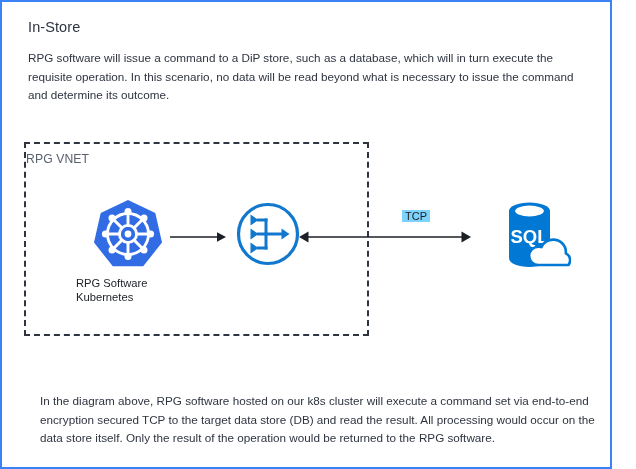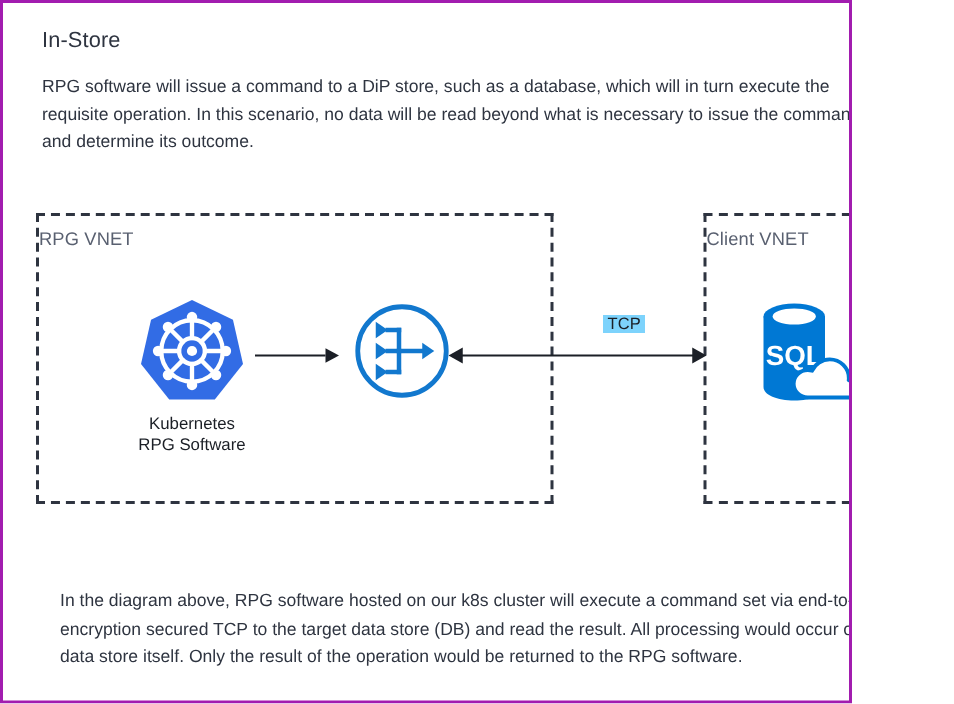--- a/index.html
+++ b/index.html
@@ -6,25 +6,25 @@
     margin: 0;
     padding: 0;
     background: #ffffff;
   }
   body {
     font-family: "Liberation Sans", sans-serif;
     -webkit-font-smoothing: antialiased;
   }
   #page {
     position: relative;
-    width: 568px;
+    width: 612px;
     height: 469px;
     box-sizing: border-box;
     background: #ffffff;
-    border: 2px solid #a21caf;
+    border: 2px solid #3b82f6;
     overflow: hidden;
     text-decoration: underline;
   }
 
   
   .section-title {
     position: absolute;
     left: 26px;
     top: 17px;
     font-size: 14.5px;
@@ -77,21 +77,21 @@
     width: 100%;
     text-align: left;
     font-size: 12.2px;
     color: #596070;
     letter-spacing: 0.1px;
   }
 
   
   .node {
     position: absolute;
-    text-align: center;
+    text-align: left;
   }
   .node-label {
     font-size: 11.2px;
     color: #1b1f26;
     line-height: 14px;
     margin-top: 6px;
     white-space: nowrap;
   }
   #node-k8s  { left: 74px;  top: 196px; width: 104px; }
   #node-nat  { left: 214px; top: 199px; width: 104px; }
@@ -124,23 +124,20 @@
 <div id="page">
 
   <div class="section-title">In-Store</div>
 
   <div class="para para-top">RPG software will issue a command to a DiP store, such as a database, which will in turn execute the requisite operation. In this scenario, no data will be read beyond what is necessary to issue the command and determine its outcome.</div>
 
   <div class="vnet" id="vnet-rpg">
     <div class="vnet-label">RPG VNET</div>
   </div>
 
-  <div class="vnet" id="vnet-client">
-    <div class="vnet-label">Client VNET</div>
-  </div>
 
   <div class="node" id="node-k8s">
     <svg class="icon-wrap" width="72" height="72" viewBox="0 0 72 72">
       <polygon points="36,2 63.3,15.1 70,44.6 51.2,68.3 20.8,68.3 2,44.6 8.7,15.1" fill="#326CE5"></polygon>
       <g fill="none" stroke="#ffffff" stroke-width="2.9" stroke-linecap="round">
         <circle cx="36" cy="36" r="20.5"></circle>
         <circle cx="36" cy="36" r="8.6"></circle>
         <line x1="36" y1="15.5" x2="36" y2="27.4"></line>
         <line x1="36" y1="44.6" x2="36" y2="56.5"></line>
         <line x1="15.5" y1="36" x2="27.4" y2="36"></line>
@@ -156,22 +153,22 @@
         <circle cx="36" cy="58.6" r="3.5"></circle>
         <circle cx="13.4" cy="36" r="3.5"></circle>
         <circle cx="58.6" cy="36" r="3.5"></circle>
         <circle cx="20" cy="20" r="3.5"></circle>
         <circle cx="52" cy="52" r="3.5"></circle>
         <circle cx="52" cy="20" r="3.5"></circle>
         <circle cx="20" cy="52" r="3.5"></circle>
       </g>
     </svg>
     <div class="node-label">
+      <div>RPG Software</div>
       <div>Kubernetes</div>
-      <div>RPG Software</div>
     </div>
   </div>
 
   <div class="node" id="node-nat">
     <svg class="icon-wrap" width="66" height="66" viewBox="0 0 66 66">
       <circle cx="33" cy="33" r="29.5" fill="none" stroke="#1278CE" stroke-width="3.2"></circle>
       <g fill="#1278CE">
         <polygon points="15.5,13.5 15.5,24.5 23.5,19"></polygon>
         <polygon points="15.5,27.5 15.5,38.5 23.5,33"></polygon>
         <polygon points="15.5,41.5 15.5,52.5 23.5,47"></polygon>

